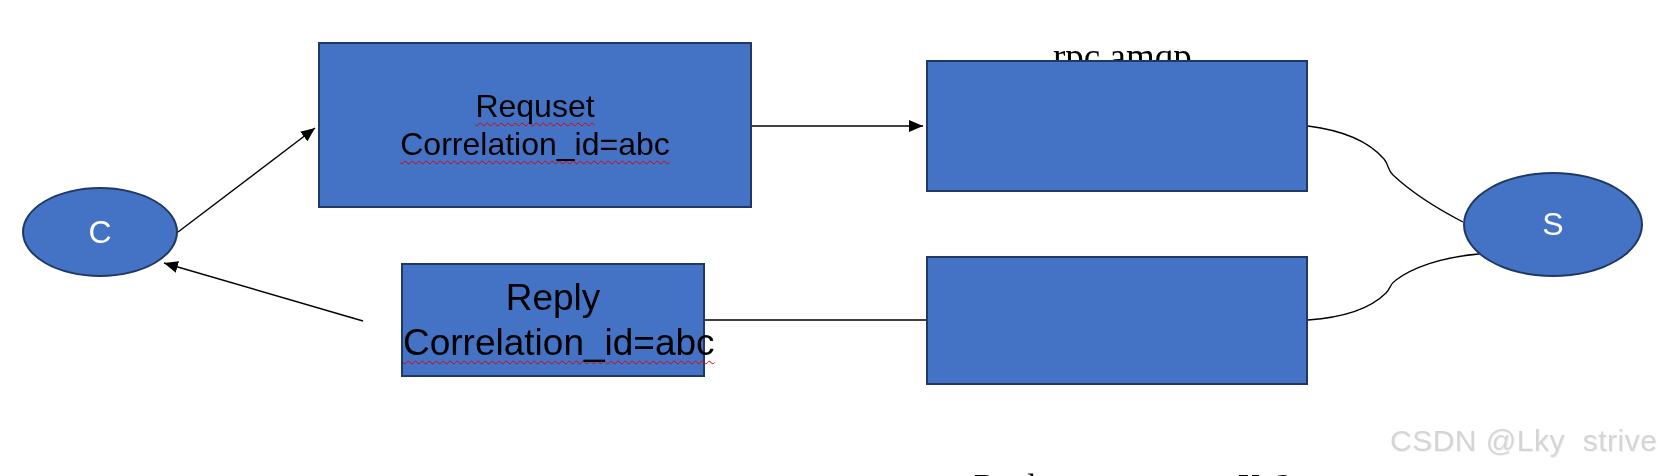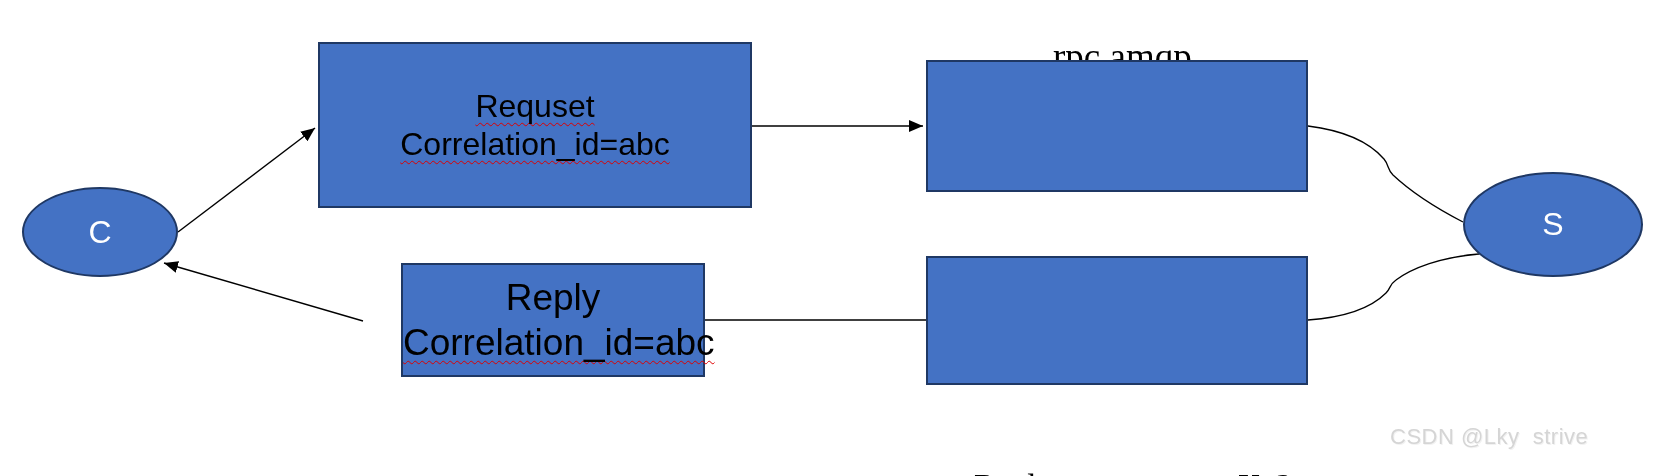--- a/index.html
+++ b/index.html
@@ -29,21 +29,21 @@
     font-family:"Liberation Serif", serif; white-space:pre; line-height:40px;
   }
 
   .misspelled {
     text-decoration-line:underline; text-decoration-style:wavy;
     text-decoration-color:#DD0000; text-decoration-thickness:1px;
     text-underline-offset:5px; text-decoration-skip-ink:none;
   }
 
   .watermark {
-    position:absolute; left:1390px; top:424px; font-size:22px;
+    position:absolute; left:1390px; top:424px; font-size:30px;
     color:#D5D5D5; white-space:pre; letter-spacing:0.5px;
     text-shadow:1px 1px 0 #f2f2f2;
   }
 </style>
 </head>
 <body>
 
 <div class="stage">
 
   <svg class="connectors" viewBox="0 0 1664 476" xmlns="http://www.w3.org/2000/svg">

